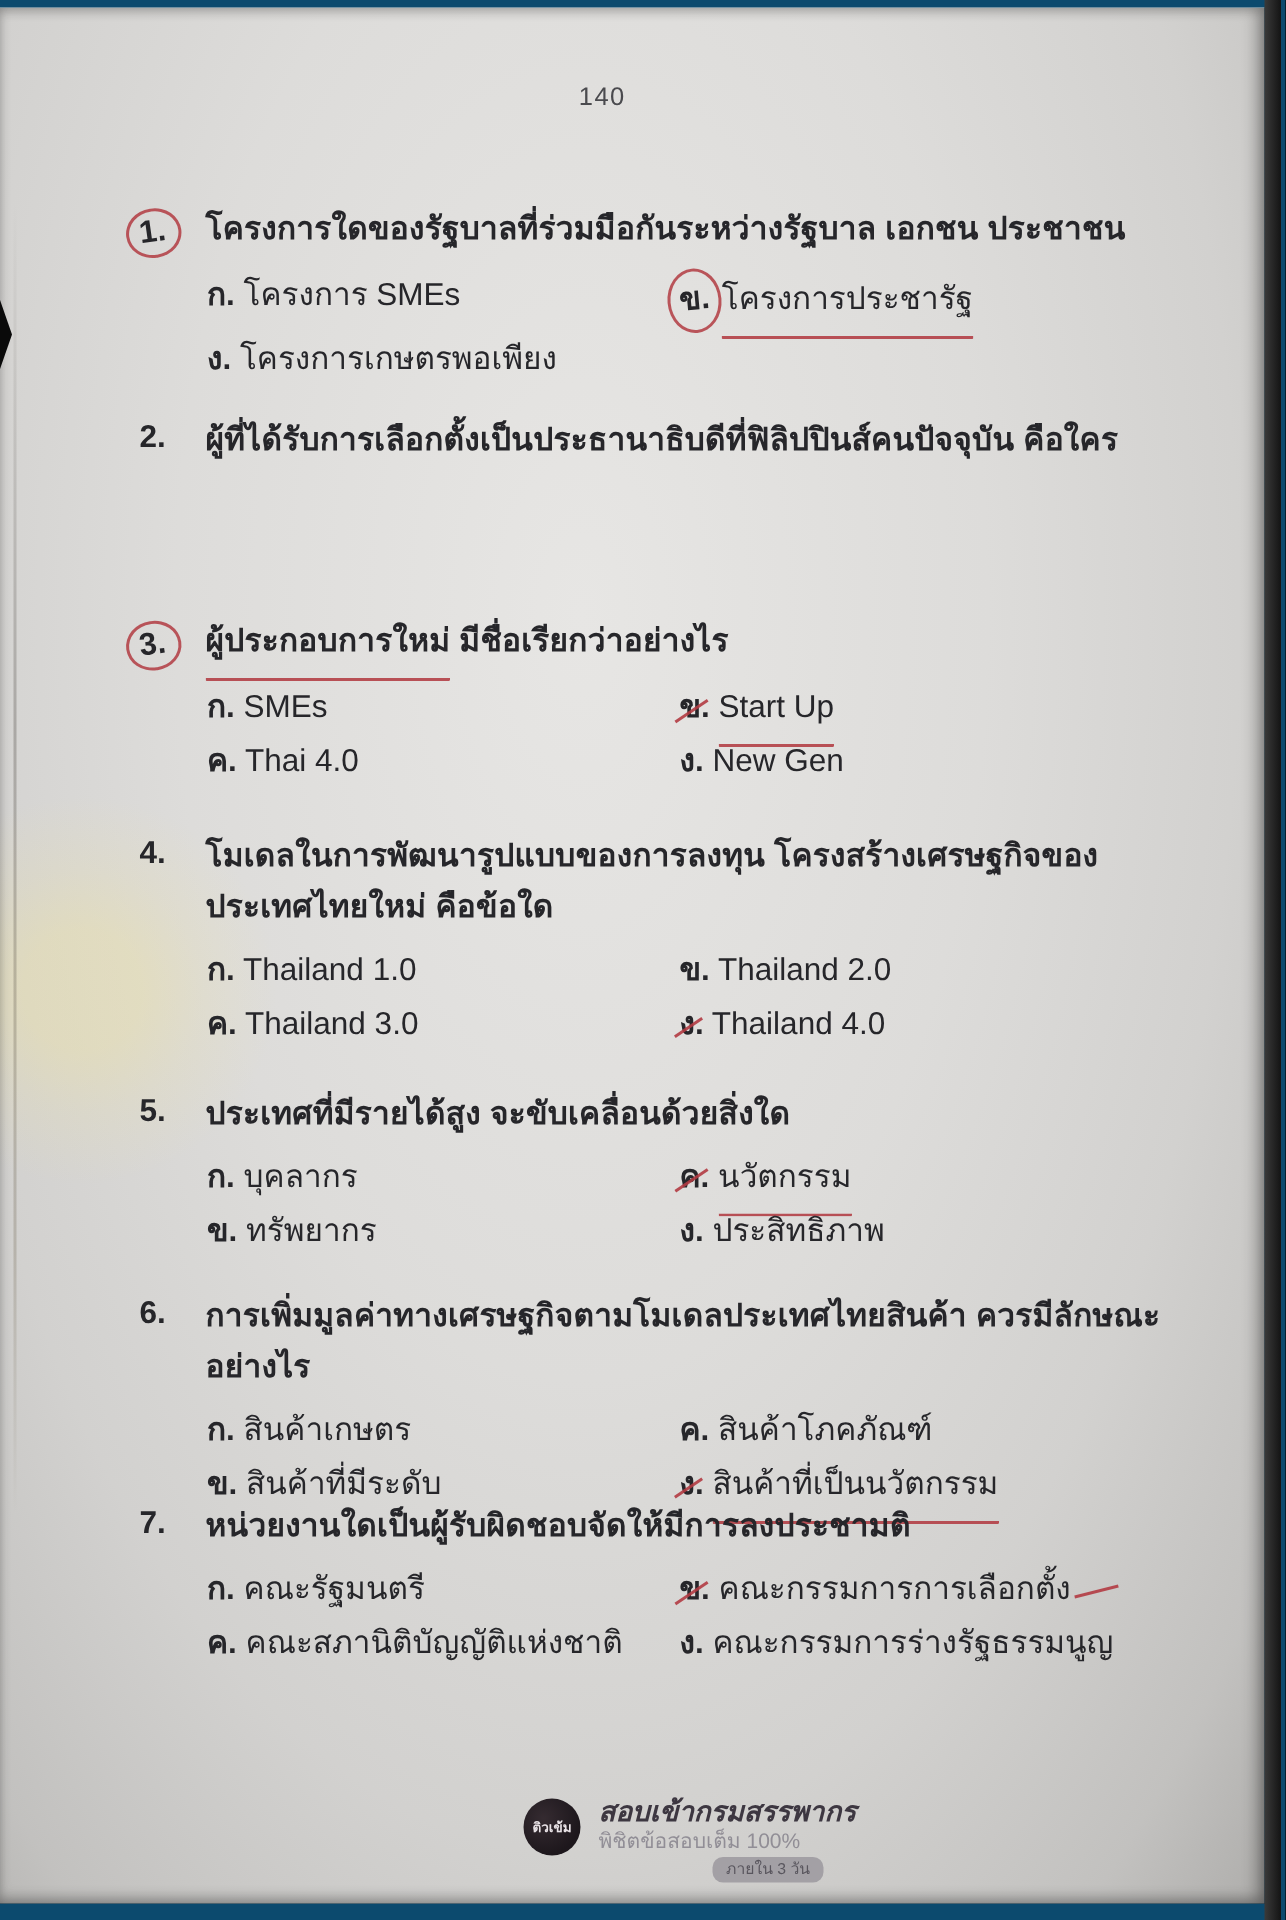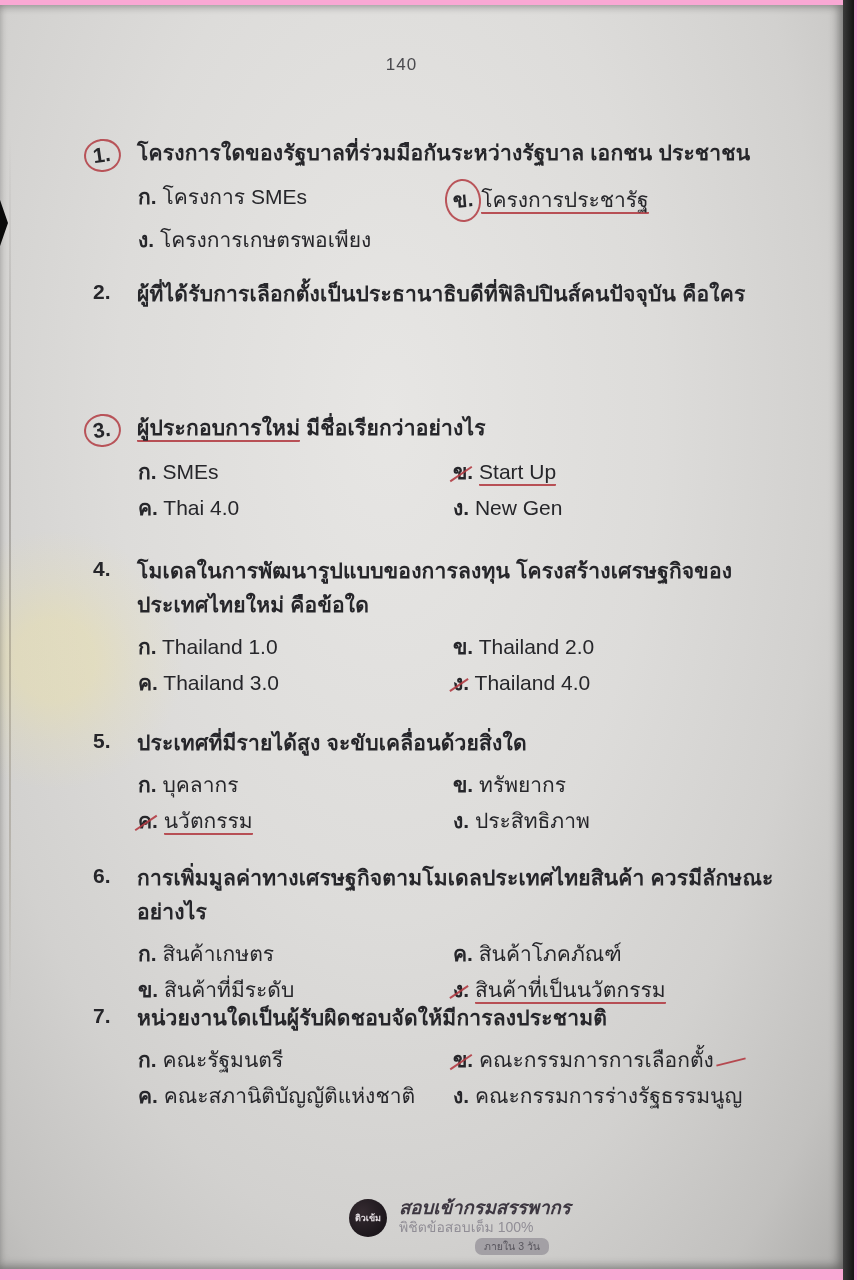--- a/index.html
+++ b/index.html
@@ -3,21 +3,21 @@
 <meta charset="utf-8">
 <style>
   :root{
     --red:#b23b42;
     --ink:#26262a;
   }
   html,body{margin:0;padding:0;background:#000;}
   .photo{
     position:relative;
     width:857px;height:1280px;
-    background:#f9a8d4;
+    background:#0c4a6e;
     overflow:hidden;
     font-family:"Liberation Sans","DejaVu Sans",sans-serif;
   }
   
   .paper{
     position:absolute;
     left:0;top:5px;right:14px;bottom:11px;
     background:
       radial-gradient(circle at 55px 655px, rgba(238,226,160,0.40) 0 40px, rgba(238,226,160,0.18) 80px, rgba(238,226,160,0) 130px),
       radial-gradient(ellipse at 46% 32%, #e7e6e4 0%, #dddcda 42%, #d2d1cf 68%, #c2c1bf 88%, #aeadab 100%);
@@ -65,21 +65,21 @@
     transform:rotate(-34deg);
   }
   .opt-letter.circled{
     border:2px solid rgba(178,59,66,0.85);
     border-radius:50%;
     padding:1px 6px 2px 6px;margin-left:-8px;
     transform:rotate(-5deg);
   }
   .red-underline{
     border-bottom:2.5px solid rgba(178,59,66,0.88);
-    padding-bottom:1px;
+    padding-bottom:13px;
     border-radius:1px;
   }
   .check-mark{
     display:inline-block;width:34px;height:12px;position:relative;vertical-align:middle;
   }
   .check-mark::after{
     content:"";position:absolute;left:2px;right:2px;top:45%;
     border-top:2.5px solid rgba(178,59,66,0.9);
     transform:rotate(-14deg);
   }
@@ -159,22 +159,22 @@
       </div>
     </div>
 
     <div class="q" style="top:721px">
       <div class="q-head">
         <div class="q-num">5.</div>
         <div class="q-text">ประเทศที่มีรายได้สูง จะขับเคลื่อนด้วยสิ่งใด</div>
       </div>
       <div class="opts">
         <div class="opt"><span class="opt-letter">ก.</span> <span>บุคลากร</span></div>
+        <div class="opt"><span class="opt-letter struck">ค.</span> <span class="red-underline">นวัตกรรม</span></div>
         <div class="opt"><span class="opt-letter">ข.</span> <span>ทรัพยากร</span></div>
-        <div class="opt"><span class="opt-letter struck">ค.</span> <span class="red-underline">นวัตกรรม</span></div>
         <div class="opt"><span class="opt-letter">ง.</span> <span>ประสิทธิภาพ</span></div>
       </div>
     </div>
 
     <div class="q" style="top:856px">
       <div class="q-head">
         <div class="q-num">6.</div>
         <div class="q-text">การเพิ่มมูลค่าทางเศรษฐกิจตามโมเดลประเทศไทยสินค้า ควรมีลักษณะอย่างไร</div>
       </div>
       <div class="opts">

